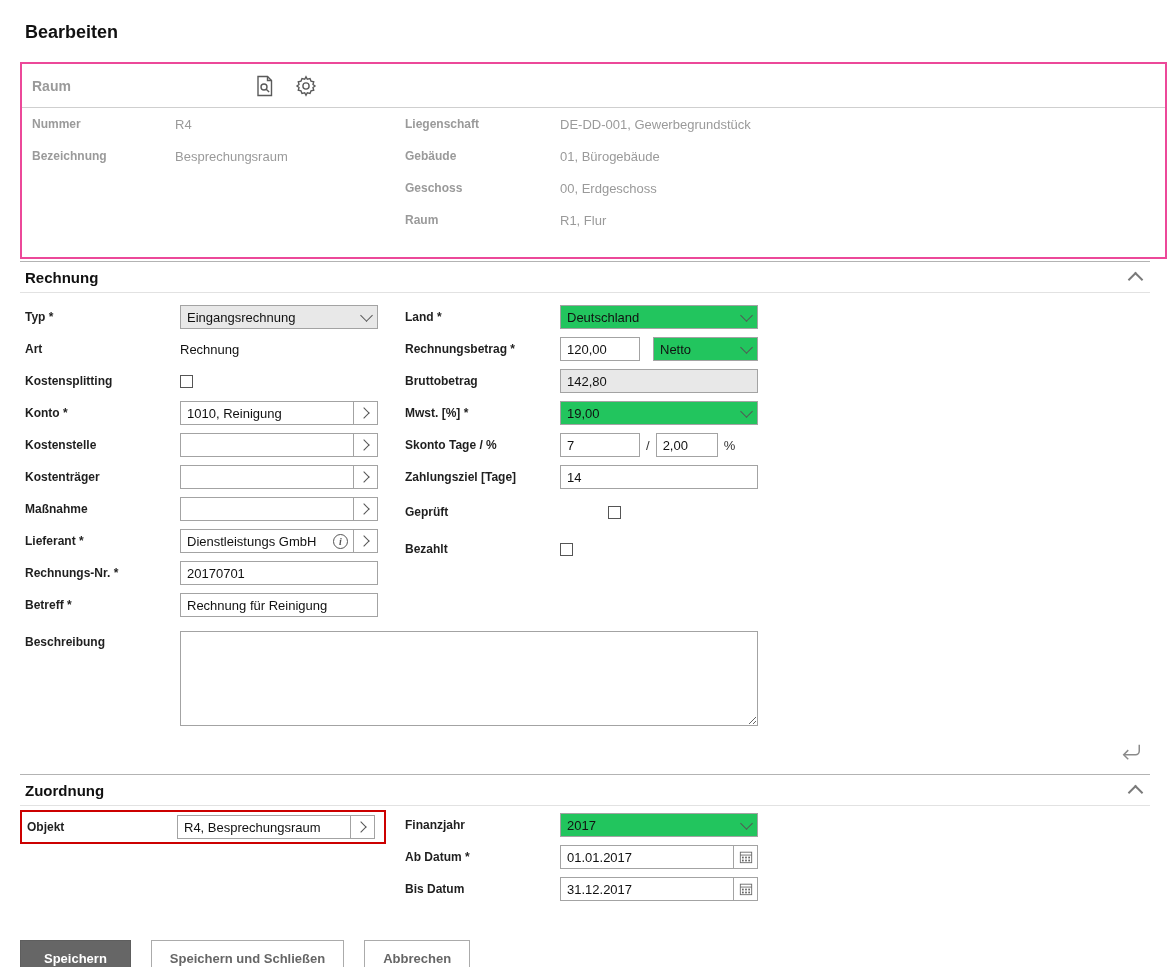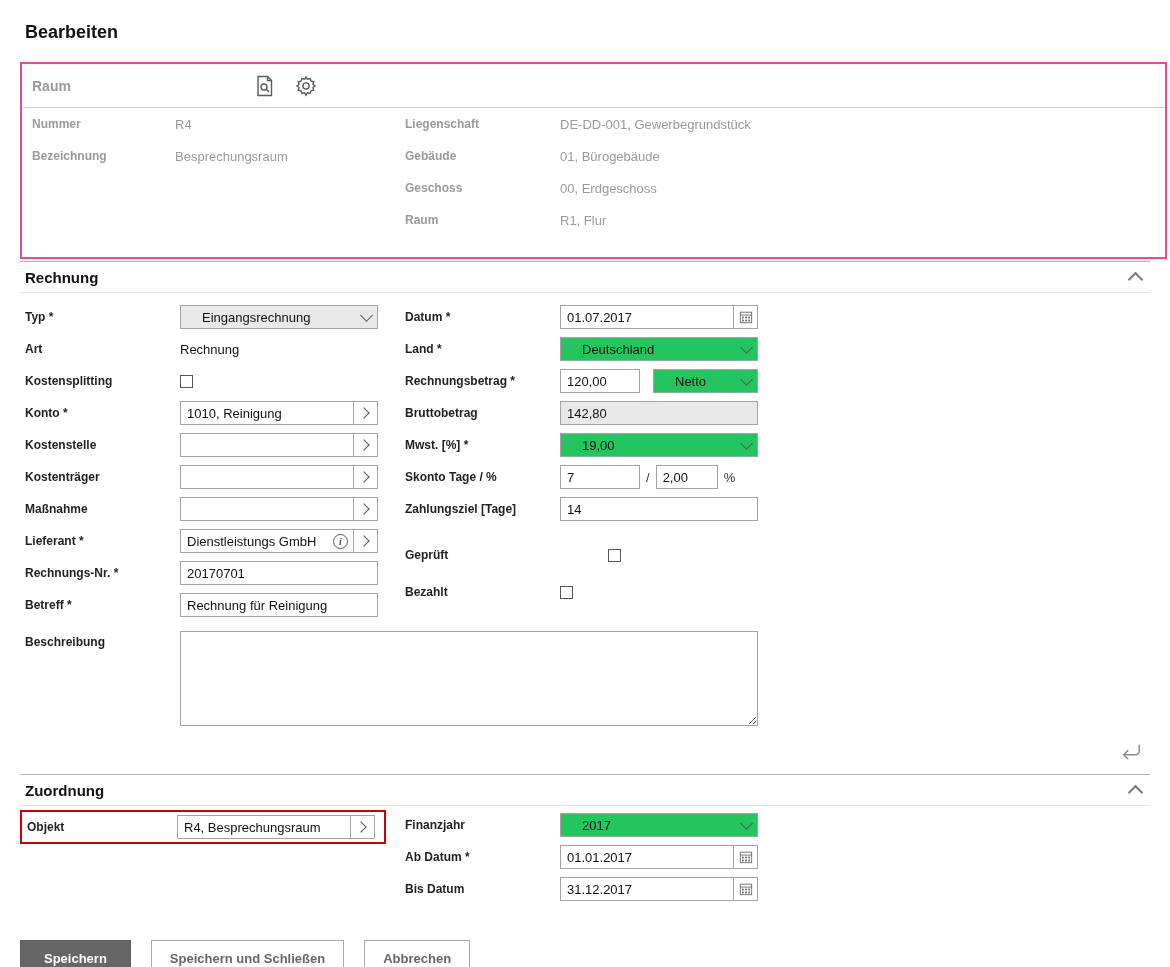--- a/index.html
+++ b/index.html
@@ -29,34 +29,34 @@
   .section.rechnung { margin-top: 2px; }
   .section.zuordnung { margin-top: 10px; }
   .section-header { border-top: 1px solid #b3b3b3; border-bottom: 1px solid #e2e2e2; height: 32px; display: flex; align-items: center; justify-content: space-between; padding: 0 4px 0 5px; }
   .section-title { font-size: 15px; font-weight: bold; color: #111; }
   .collapse-btn { width: 22px; height: 22px; display: flex; align-items: center; justify-content: center; cursor: pointer; }
 
   .form-cols { display: flex; padding-top: 8px; }
   .col-left { width: 385px; padding-left: 5px; }
   .col-right { flex: 1; }
   .frow { display: flex; align-items: center; height: 32px; }
-  .frow.cb-row1 { margin-top: 15px; height: 30px; gap: 48px; }
+  .frow.cb-row1 { margin-top: 4px; height: 30px; gap: 48px; }
   .frow.cb-row2 { margin-top: 7px; height: 30px; }
   .flabel { width: 155px; font-size: 12px; font-weight: bold; color: #1f1f1f; padding-right: 8px; }
   .static-val { font-size: 13px; color: #111; }
 
   
   .tbox { display: flex; align-items: center; height: 24px; border: 1px solid #a3a3a3; background: #fff; }
   .tbox input { border: none; outline: none; height: 100%; flex: 1; min-width: 0; padding: 0 6px; font: 13px "Liberation Sans", sans-serif; color: #111; background: transparent; }
   .tbox.disabled { background: #e8e8e8; }
   .w198 { width: 198px; } .w105 { width: 105px; } .w80 { width: 80px; justify-content: flex-end; } .w62 { width: 62px; }
   .seg { width: 24px; height: 100%; border-left: 1px solid #a3a3a3; display: flex; align-items: center; justify-content: center; cursor: pointer; flex: none; }
   .dropdown { display: flex; align-items: center; height: 24px; border: 1px solid #a3a3a3; background: #22c55e; cursor: pointer; }
   .dropdown.disabled { background: #e8e8e8; }
-  .dropdown .dtext { flex: 1; padding: 0 21px; font-size: 13px; color: #111; white-space: nowrap; overflow: hidden; }
+  .dropdown .dtext { flex: 1; padding: 0 6px; font-size: 13px; color: #111; white-space: nowrap; overflow: hidden; }
   .dropdown .dchev { width: 22px; display: flex; align-items: center; justify-content: center; flex: none; }
 
   .chevron { display: inline-block; border-style: solid; border-color: #555; }
   .chev-down  { width: 9px;  height: 9px;  border-width: 0 1.5px 1.5px 0; transform: rotate(45deg); margin-top: -4px; }
   .chev-right { width: 8px;  height: 8px;  border-width: 1.5px 1.5px 0 0; transform: rotate(45deg); margin-left: -3px; }
   .chev-up    { width: 11px; height: 11px; border-width: 2px 0 0 2px; border-color: #7a7a7a; transform: rotate(45deg); margin-top: 5px; }
 
   .cb { appearance: none; -webkit-appearance: none; width: 13px; height: 13px; border: 1px solid #555; background: #fff; cursor: pointer; margin: 0; }
   .info-i { width: 15px; height: 15px; border: 1px solid #555; border-radius: 50%; color: #555; font: italic bold 10px "Liberation Serif", serif; display: inline-flex; align-items: center; justify-content: center; margin-right: 5px; flex: none; }
   .sep-txt { font-size: 13px; color: #333; margin: 0 6px; }
@@ -239,24 +239,148 @@
           <label class="flabel">Betreff *</label>
           <div class="tbox w198">
             <input value="Rechnung für Reinigung" style="">
           </div>
         </div>
 
       </div>
 
       <div class="col-right">
 
-        <div class="frow">
-          <label class="flabel">Datum *</label>
-          <div class="tbox w198">
-            <input value="01.07.2017" style="">
+
+        <div class="frow">
+          <label class="flabel">Land *</label>
+          <div class="dropdown w198">
+            <span class="dtext">Deutschland</span>
+            <span class="dchev">
+                <i class="chevron chev-down"></i>
+              </span>
+          </div>
+        </div>
+
+
+        <div class="frow">
+          <label class="flabel">Rechnungsbetrag *</label>
+          <div class="tbox w80">
+            <input value="120,00" style="">
+          </div>
+          <span class="gap13"></span>
+          <div class="dropdown w105">
+            <span class="dtext">Netto</span>
+            <span class="dchev">
+                <i class="chevron chev-down"></i>
+              </span>
+          </div>
+        </div>
+
+        <div class="frow">
+          <label class="flabel">Bruttobetrag</label>
+          <div class="tbox disabled w198">
+            <input readonly="" value="142,80" style="">
+          </div>
+        </div>
+
+        <div class="frow">
+          <label class="flabel">Mwst. [%] *</label>
+          <div class="dropdown w198">
+            <span class="dtext">19,00</span>
+            <span class="dchev">
+                <i class="chevron chev-down"></i>
+              </span>
+          </div>
+        </div>
+
+        <div class="frow">
+          <label class="flabel">Skonto Tage / %</label>
+          <div class="tbox w80">
+            <input value="7" style="">
+          </div>
+          <span class="sep-txt">/</span>
+          <div class="tbox w62">
+            <input value="2,00" style="">
+          </div>
+          <span class="suffix-txt">%</span>
+        </div>
+
+        <div class="frow">
+          <label class="flabel">Zahlungsziel [Tage]</label>
+          <div class="tbox w198">
+            <input value="14" style="">
+          </div>
+        </div>
+
+        <div class="frow cb-row1">
+          <label class="flabel">Geprüft</label>
+          <input type="checkbox" class="cb" style="">
+        </div>
+
+        <div class="frow cb-row2">
+          <label class="flabel">Bezahlt</label>
+          <input type="checkbox" class="cb" style="">
+        </div>
+
+      </div>
+    </div>
+
+    <div class="beschreibung-row">
+      <label class="flabel">Beschreibung</label>
+      <textarea class="desc" style=""></textarea>
+    </div>
+
+    <div class="undo-row">
+      <span class="undo-btn">
+        <span>
+          <svg width="22" height="19" viewBox="0 0 24 20" fill="none" stroke="#8a8a8a" stroke-width="1.6">
+            <path d="M21 2.5v7a4 4 0 0 1-4 4H4.5"></path>
+            <path d="M9 8.5l-5 5 5 5"></path>
+          </svg>
+        </span>
+      </span>
+    </div>
+  </div>
+
+  <div class="section zuordnung">
+    <div class="section-header">
+      <span class="section-title">Zuordnung</span>
+      <span class="collapse-btn">
+        <i class="chevron chev-up"></i>
+      </span>
+    </div>
+
+    <div class="zuo-body">
+      <div class="zuo-left">
+        <div class="objekt-box">
+          <label class="flabel">Objekt</label>
+          <div class="tbox w198">
+            <input value="R4, Besprechungsraum" style="">
+            <span class="seg">
+                <i class="chevron chev-right"></i>
+              </span>
+          </div>
+        </div>
+      </div>
+
+      <div class="col-right">
+        <div class="frow">
+          <label class="flabel">Finanzjahr</label>
+          <div class="dropdown w198">
+            <span class="dtext">2017</span>
+            <span class="dchev">
+                <i class="chevron chev-down"></i>
+              </span>
+          </div>
+        </div>
+
+        <div class="frow">
+          <label class="flabel">Ab Datum *</label>
+          <div class="tbox w198">
+            <input value="01.01.2017" style="">
             <span class="seg">
               <span>
                 <svg width="14" height="14" viewBox="0 0 16 16">
                   <g fill="none" stroke="#666" stroke-width="1">
                       <rect x="1.5" y="2.5" width="13" height="12"></rect>
                       <line x1="1.5" y1="5.8" x2="14.5" y2="5.8"></line>
                     </g>
                   <g fill="#666">
                       <rect x="3.4" y="7.6" width="2" height="2"></rect>
                       <rect x="7" y="7.6" width="2" height="2"></rect>
@@ -265,191 +389,43 @@
                       <rect x="7" y="11" width="2" height="2"></rect>
                       <rect x="10.6" y="11" width="2" height="2"></rect>
                     </g>
                 </svg>
               </span>
             </span>
           </div>
         </div>
 
         <div class="frow">
-          <label class="flabel">Land *</label>
-          <div class="dropdown w198">
-            <span class="dtext">Deutschland</span>
-            <span class="dchev">
-                <i class="chevron chev-down"></i>
-              </span>
-          </div>
-        </div>
-
-
-        <div class="frow">
-          <label class="flabel">Rechnungsbetrag *</label>
-          <div class="tbox w80">
-            <input value="120,00" style="">
-          </div>
-          <span class="gap13"></span>
-          <div class="dropdown w105">
-            <span class="dtext">Netto</span>
-            <span class="dchev">
-                <i class="chevron chev-down"></i>
-              </span>
-          </div>
-        </div>
-
-        <div class="frow">
-          <label class="flabel">Bruttobetrag</label>
-          <div class="tbox disabled w198">
-            <input readonly="" value="142,80" style="">
-          </div>
-        </div>
-
-        <div class="frow">
-          <label class="flabel">Mwst. [%] *</label>
-          <div class="dropdown w198">
-            <span class="dtext">19,00</span>
-            <span class="dchev">
-                <i class="chevron chev-down"></i>
-              </span>
-          </div>
-        </div>
-
-        <div class="frow">
-          <label class="flabel">Skonto Tage / %</label>
-          <div class="tbox w80">
-            <input value="7" style="">
-          </div>
-          <span class="sep-txt">/</span>
-          <div class="tbox w62">
-            <input value="2,00" style="">
-          </div>
-          <span class="suffix-txt">%</span>
-        </div>
-
-        <div class="frow">
-          <label class="flabel">Zahlungsziel [Tage]</label>
-          <div class="tbox w198">
-            <input value="14" style="">
-          </div>
-        </div>
-
-        <div class="frow cb-row1">
-          <label class="flabel">Geprüft</label>
-          <input type="checkbox" class="cb" style="">
-        </div>
-
-        <div class="frow cb-row2">
-          <label class="flabel">Bezahlt</label>
-          <input type="checkbox" class="cb" style="">
-        </div>
-
-      </div>
-    </div>
-
-    <div class="beschreibung-row">
-      <label class="flabel">Beschreibung</label>
-      <textarea class="desc" style=""></textarea>
-    </div>
-
-    <div class="undo-row">
-      <span class="undo-btn">
-        <span>
-          <svg width="22" height="19" viewBox="0 0 24 20" fill="none" stroke="#8a8a8a" stroke-width="1.6">
-            <path d="M21 2.5v7a4 4 0 0 1-4 4H4.5"></path>
-            <path d="M9 8.5l-5 5 5 5"></path>
-          </svg>
-        </span>
-      </span>
-    </div>
-  </div>
-
-  <div class="section zuordnung">
-    <div class="section-header">
-      <span class="section-title">Zuordnung</span>
-      <span class="collapse-btn">
-        <i class="chevron chev-up"></i>
-      </span>
-    </div>
-
-    <div class="zuo-body">
-      <div class="zuo-left">
-        <div class="objekt-box">
-          <label class="flabel">Objekt</label>
-          <div class="tbox w198">
-            <input value="R4, Besprechungsraum" style="">
-            <span class="seg">
-                <i class="chevron chev-right"></i>
-              </span>
-          </div>
-        </div>
-      </div>
-
-      <div class="col-right">
-        <div class="frow">
-          <label class="flabel">Finanzjahr</label>
-          <div class="dropdown w198">
-            <span class="dtext">2017</span>
-            <span class="dchev">
-                <i class="chevron chev-down"></i>
-              </span>
-          </div>
-        </div>
-
-        <div class="frow">
-          <label class="flabel">Ab Datum *</label>
-          <div class="tbox w198">
-            <input value="01.01.2017" style="">
+          <label class="flabel">Bis Datum</label>
+          <div class="tbox w198">
+            <input value="31.12.2017" style="">
             <span class="seg">
               <span>
                 <svg width="14" height="14" viewBox="0 0 16 16">
                   <g fill="none" stroke="#666" stroke-width="1">
                       <rect x="1.5" y="2.5" width="13" height="12"></rect>
                       <line x1="1.5" y1="5.8" x2="14.5" y2="5.8"></line>
                     </g>
                   <g fill="#666">
                       <rect x="3.4" y="7.6" width="2" height="2"></rect>
                       <rect x="7" y="7.6" width="2" height="2"></rect>
                       <rect x="10.6" y="7.6" width="2" height="2"></rect>
                       <rect x="3.4" y="11" width="2" height="2"></rect>
                       <rect x="7" y="11" width="2" height="2"></rect>
                       <rect x="10.6" y="11" width="2" height="2"></rect>
                     </g>
                 </svg>
               </span>
             </span>
           </div>
         </div>
-
-        <div class="frow">
-          <label class="flabel">Bis Datum</label>
-          <div class="tbox w198">
-            <input value="31.12.2017" style="">
-            <span class="seg">
-              <span>
-                <svg width="14" height="14" viewBox="0 0 16 16">
-                  <g fill="none" stroke="#666" stroke-width="1">
-                      <rect x="1.5" y="2.5" width="13" height="12"></rect>
-                      <line x1="1.5" y1="5.8" x2="14.5" y2="5.8"></line>
-                    </g>
-                  <g fill="#666">
-                      <rect x="3.4" y="7.6" width="2" height="2"></rect>
-                      <rect x="7" y="7.6" width="2" height="2"></rect>
-                      <rect x="10.6" y="7.6" width="2" height="2"></rect>
-                      <rect x="3.4" y="11" width="2" height="2"></rect>
-                      <rect x="7" y="11" width="2" height="2"></rect>
-                      <rect x="10.6" y="11" width="2" height="2"></rect>
-                    </g>
-                </svg>
-              </span>
-            </span>
-          </div>
-        </div>
       </div>
     </div>
   </div>
 
   <div class="button-row">
     <button class="btn primary">Speichern</button>
     <button class="btn secondary">Speichern und Schließen</button>
     <button class="btn secondary">Abbrechen</button>
   </div>
 

